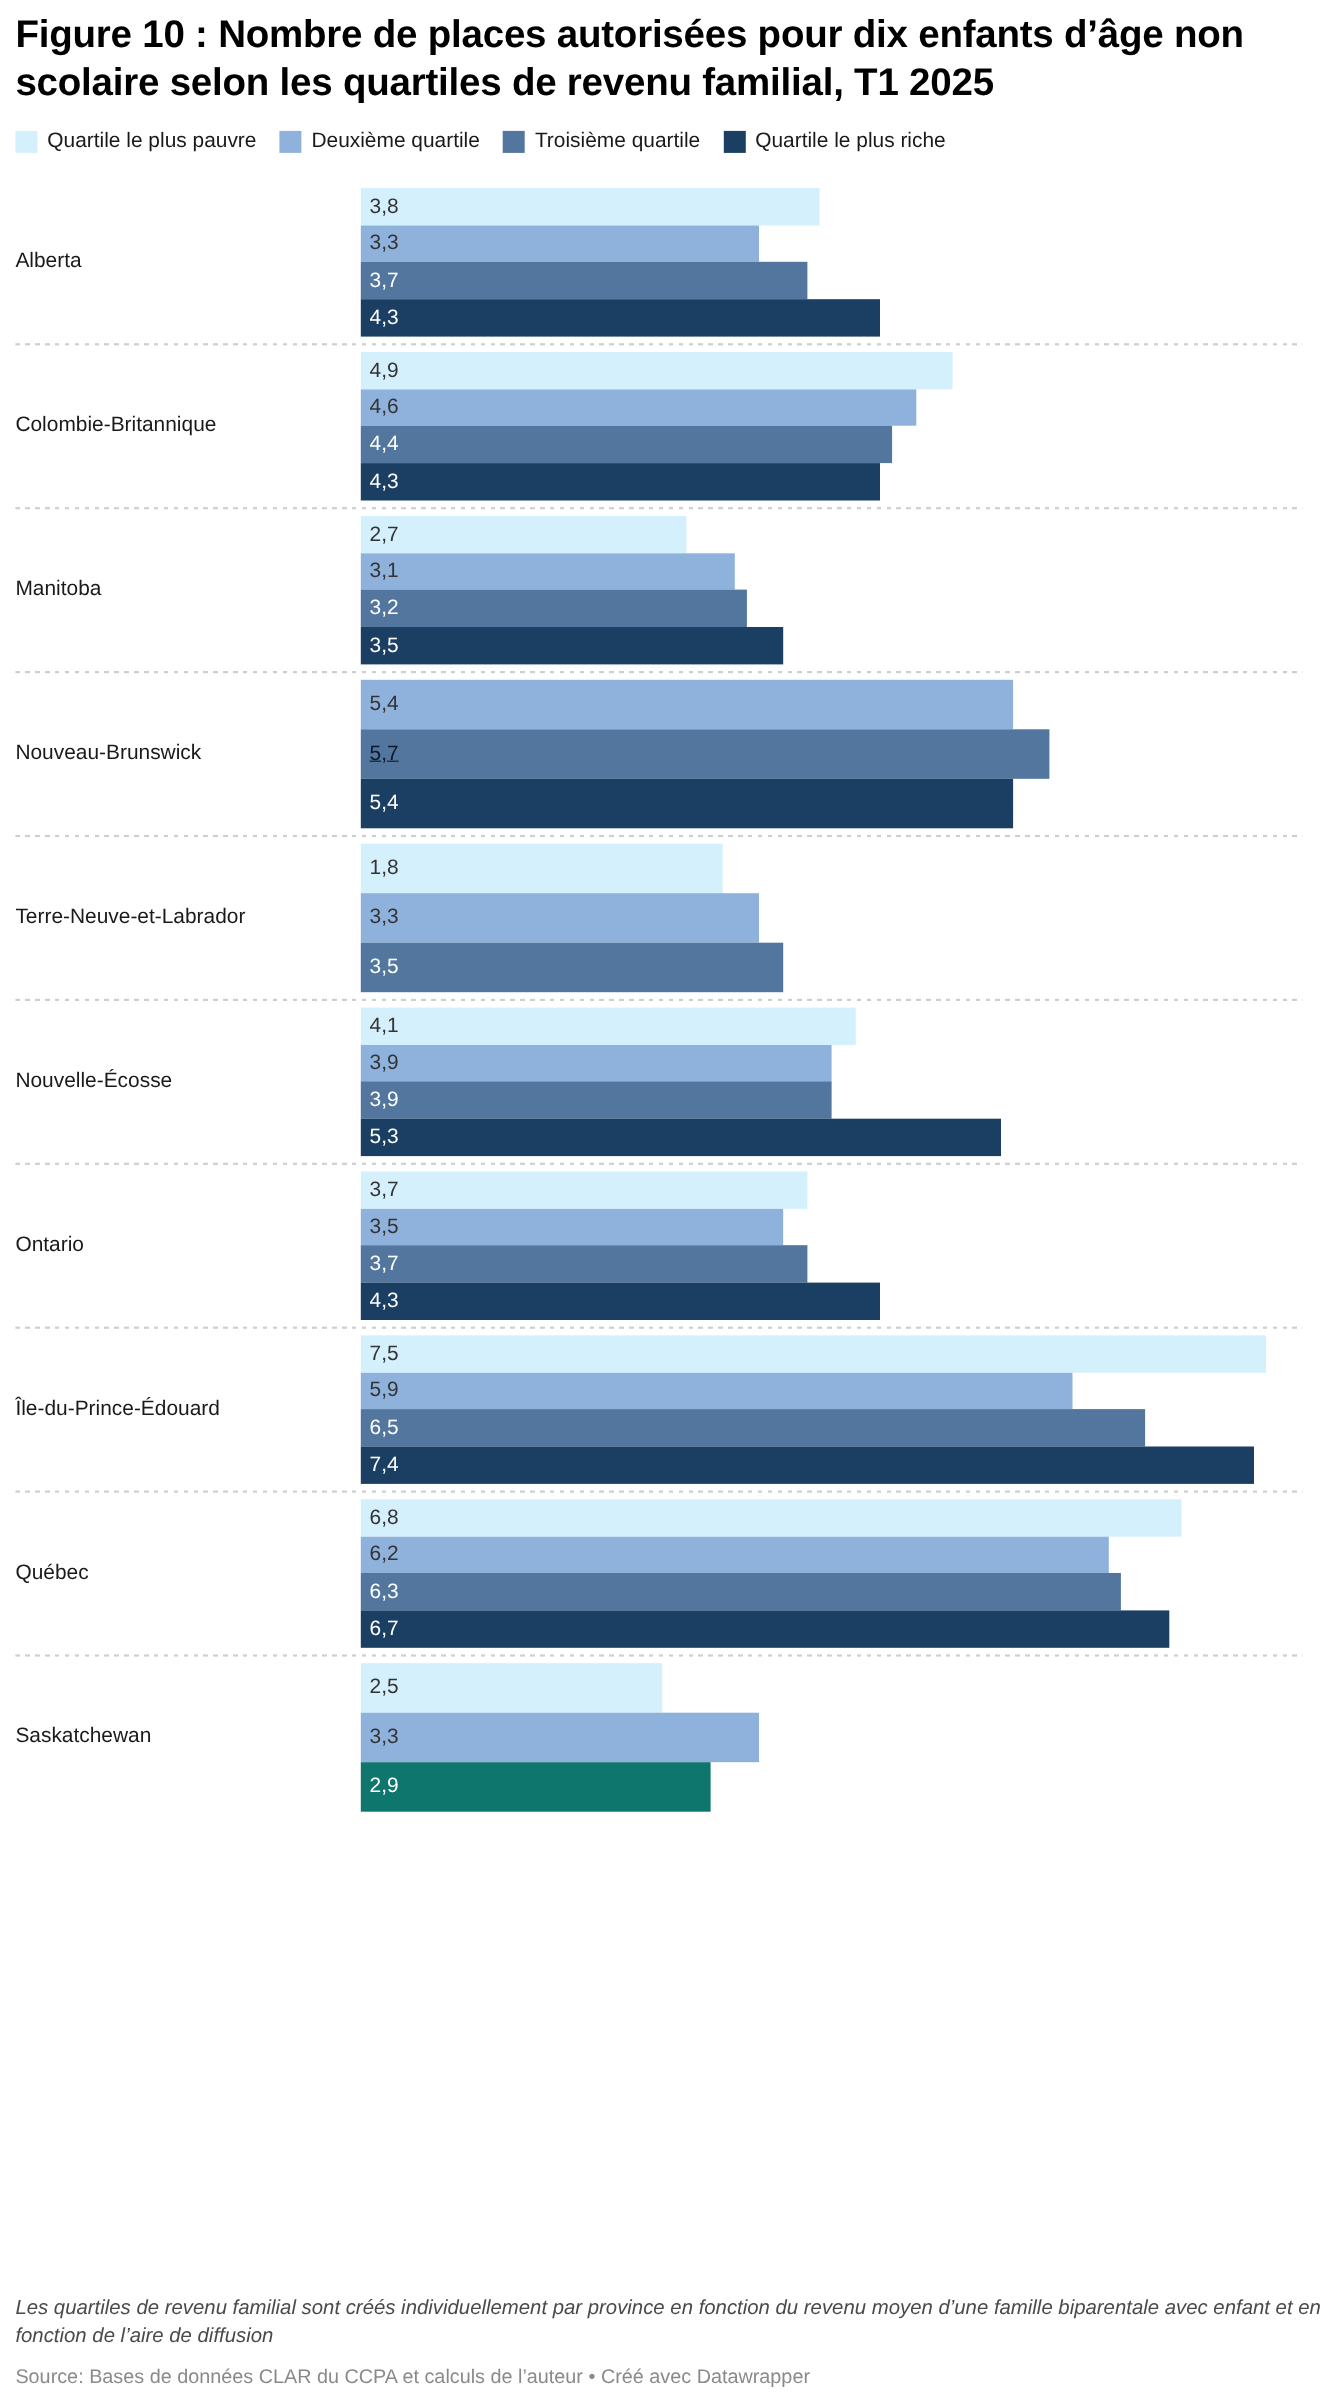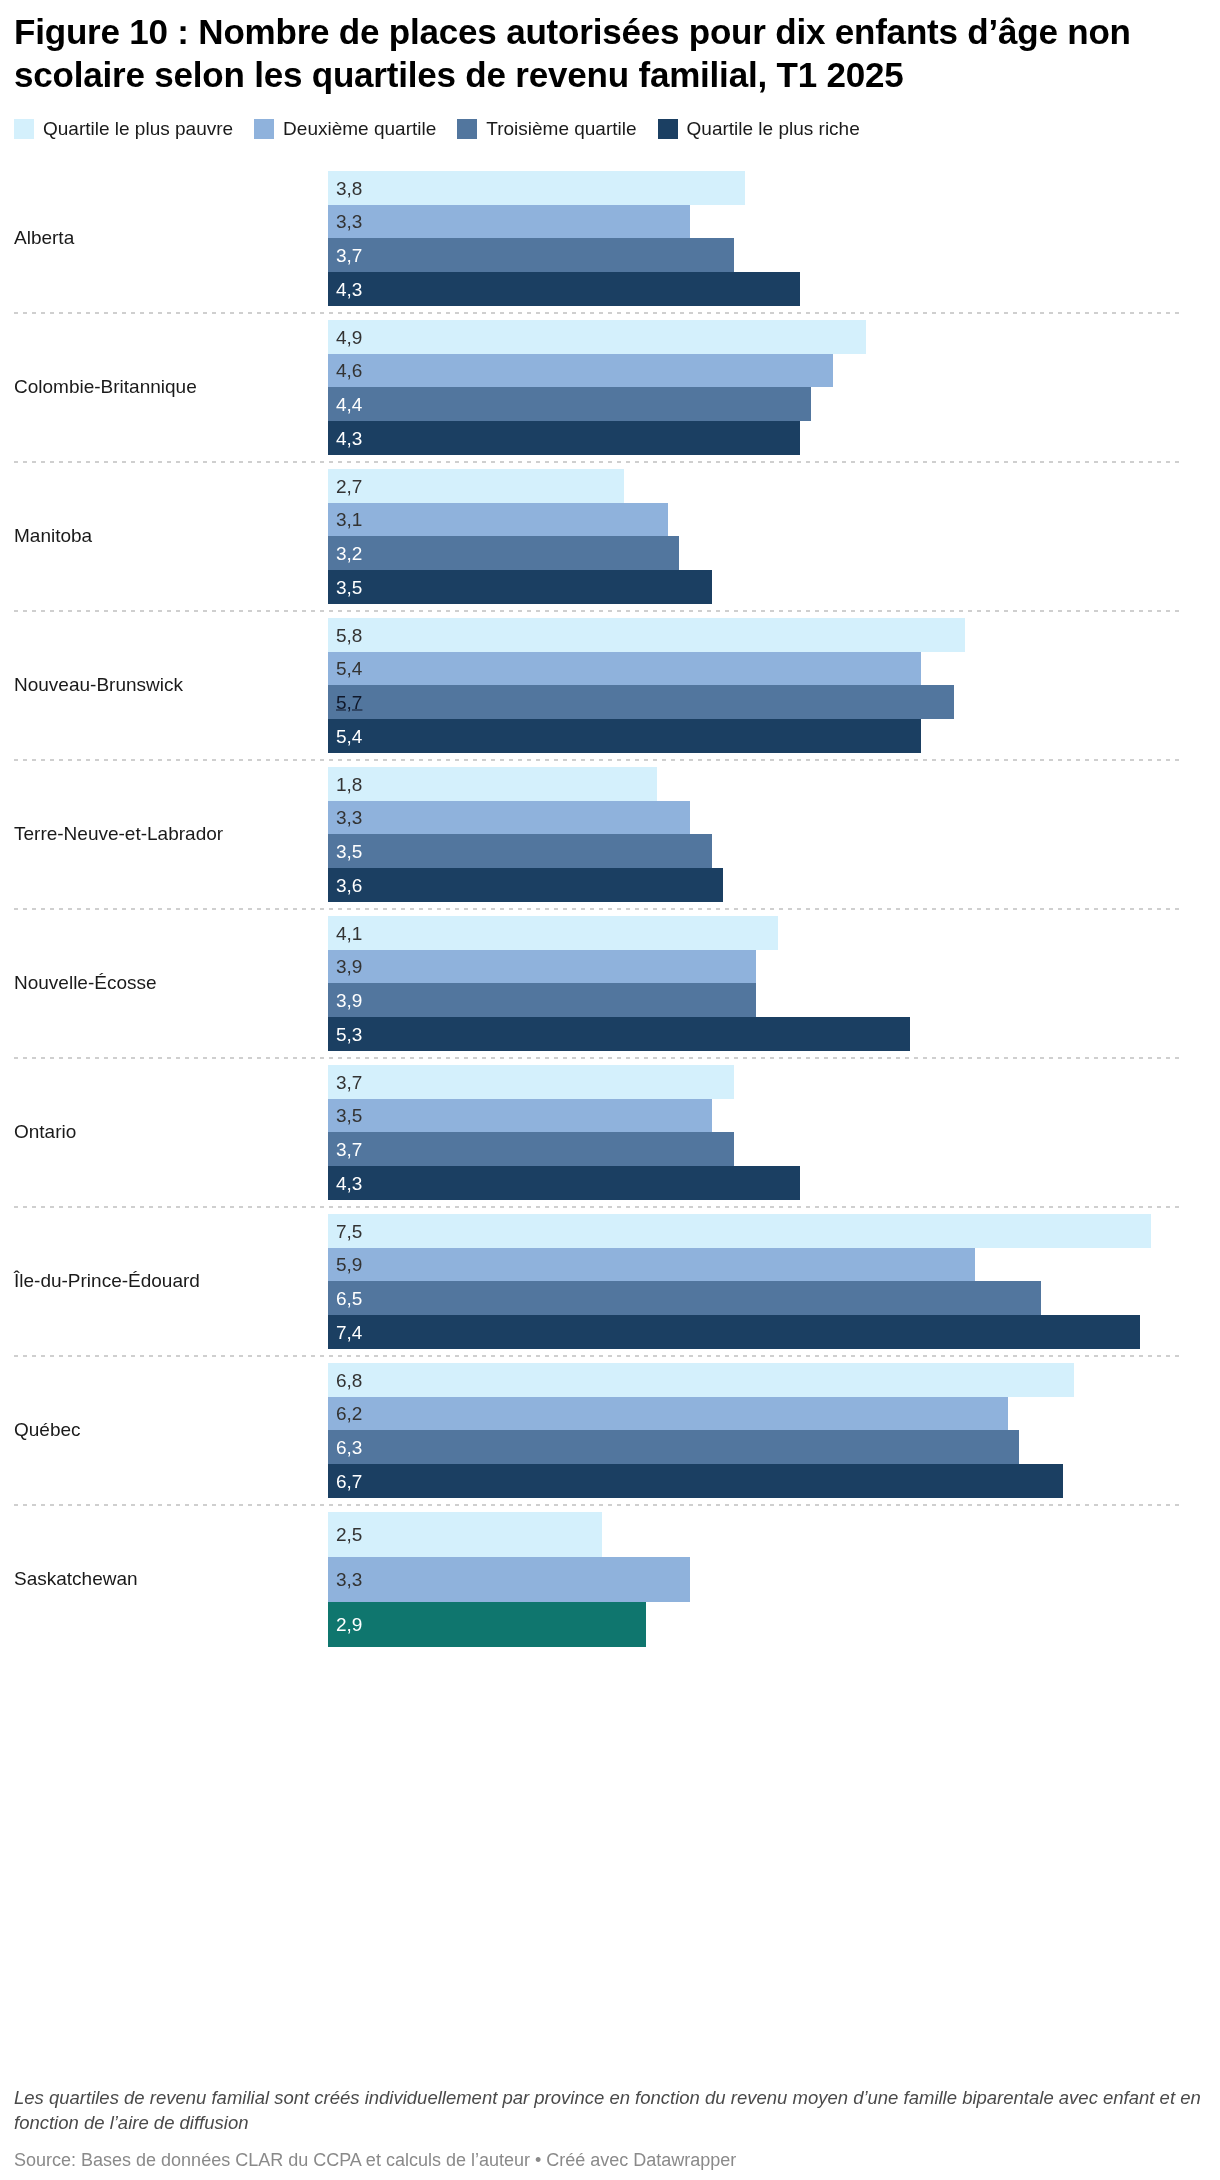--- a/index.html
+++ b/index.html
@@ -246,25 +246,20 @@
               <span class="bar-value" style="color: rgb(255, 255, 255);">3,5</span>
             </div>
           </div>
         </div>
       </div>
       <div class="group">
         <div class="sep"></div>
         <div class="group-label">Nouveau-Brunswick</div>
         <div class="bars">
           <div class="bar-row">
-            <div class="bar" style="background: rgb(212, 240, 252); width: 74.359%;">
-              <span class="bar-value" style="color: rgb(51, 51, 51);">5,8</span>
-            </div>
-          </div>
-          <div class="bar-row">
             <div class="bar" style="background: rgb(143, 178, 220); width: 69.2308%;">
               <span class="bar-value" style="color: rgb(51, 51, 51);">5,4</span>
             </div>
           </div>
           <div class="bar-row">
             <div class="bar" style="background: rgb(82, 118, 158); width: 73.0769%;">
               <span class="bar-value" style="color: #0f172a; text-decoration: underline;">5,7</span>
             </div>
           </div>
           <div class="bar-row">
@@ -284,25 +279,20 @@
             </div>
           </div>
           <div class="bar-row">
             <div class="bar" style="background: rgb(143, 178, 220); width: 42.3077%;">
               <span class="bar-value" style="color: rgb(51, 51, 51);">3,3</span>
             </div>
           </div>
           <div class="bar-row">
             <div class="bar" style="background: rgb(82, 118, 158); width: 44.8718%;">
               <span class="bar-value" style="color: rgb(255, 255, 255);">3,5</span>
-            </div>
-          </div>
-          <div class="bar-row">
-            <div class="bar" style="background: rgb(27, 63, 98); width: 46.1538%;">
-              <span class="bar-value" style="color: rgb(255, 255, 255);">3,6</span>
             </div>
           </div>
         </div>
       </div>
       <div class="group">
         <div class="sep"></div>
         <div class="group-label">Nouvelle-Écosse</div>
         <div class="bars">
           <div class="bar-row">
             <div class="bar" style="background: rgb(212, 240, 252); width: 52.5641%;">

